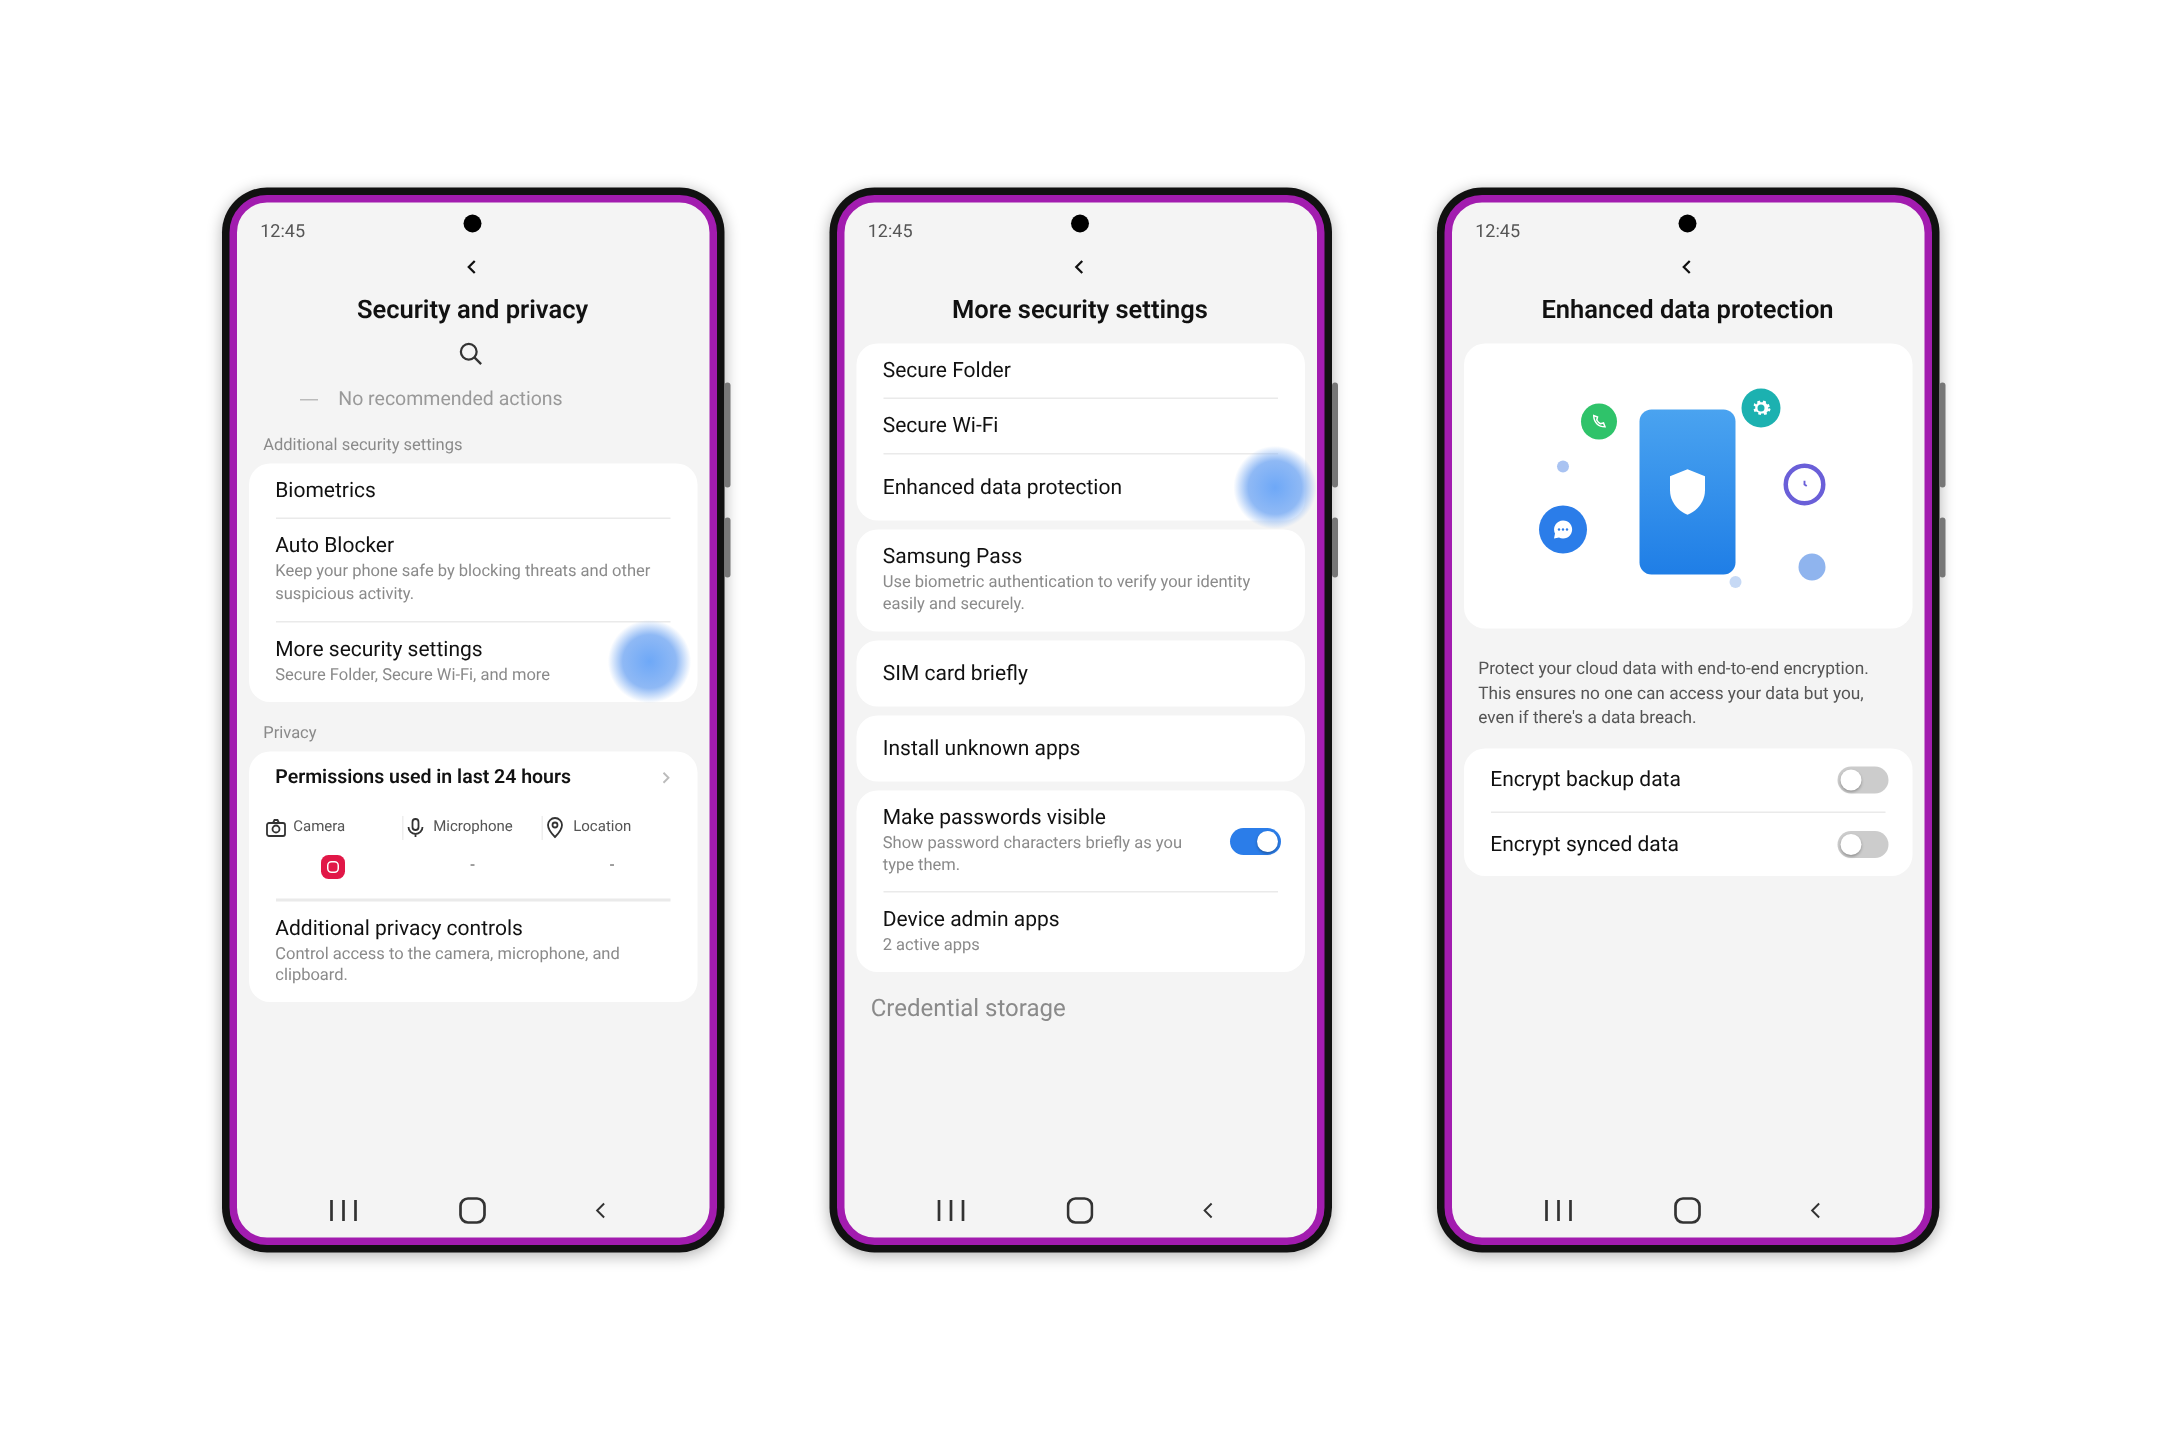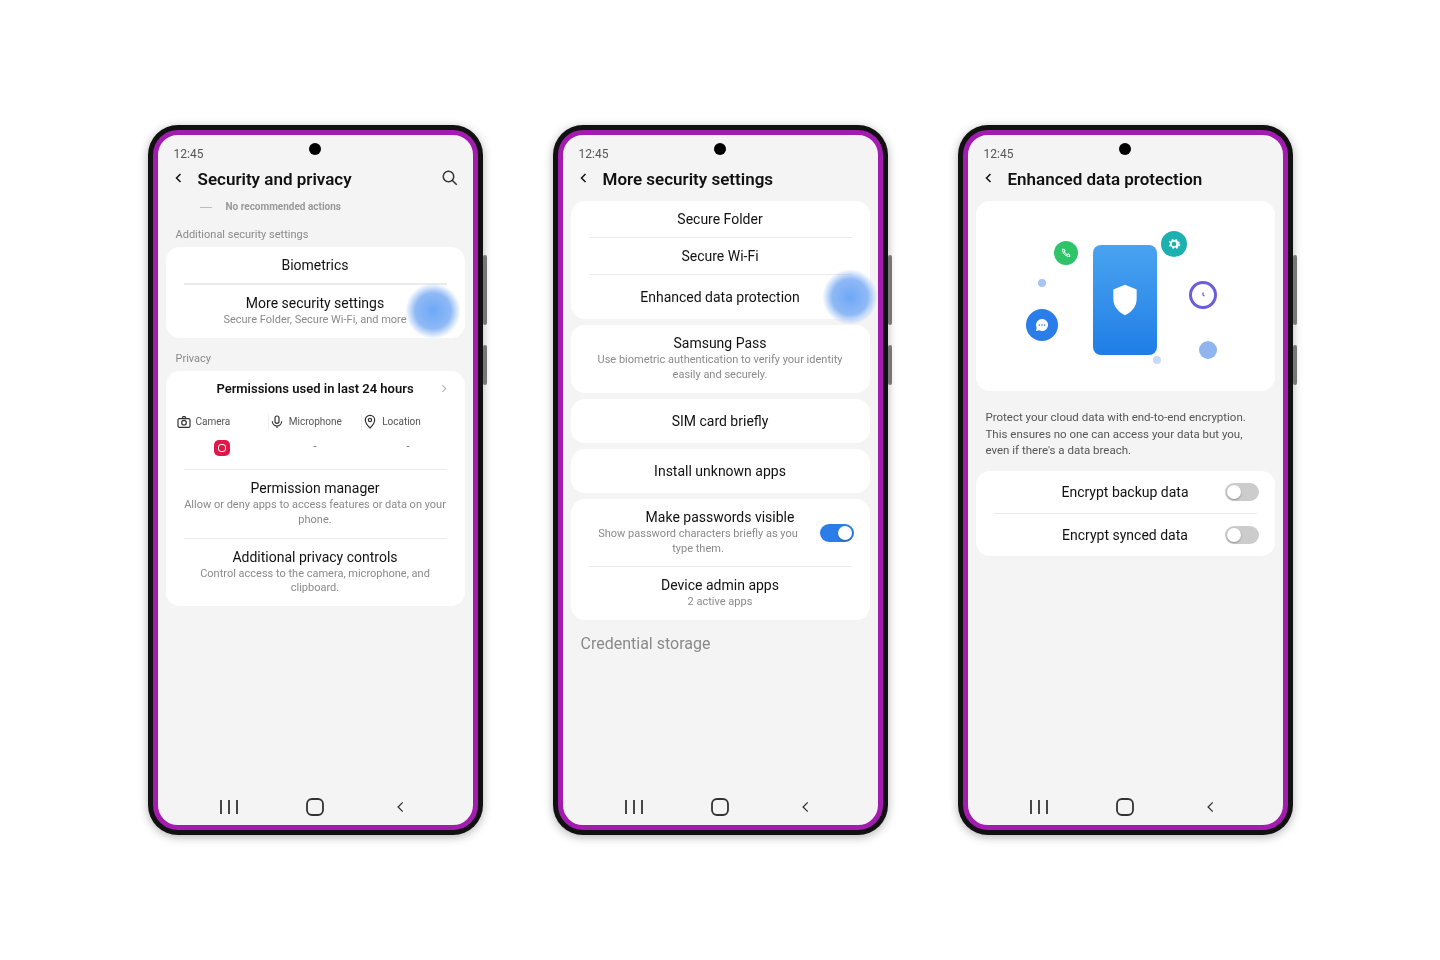--- a/index.html
+++ b/index.html
@@ -34,32 +34,31 @@
   }
   .camera{
     position:absolute; top:8px; left:50%; transform:translateX(-50%);
     width:12px; height:12px; background:#000; border-radius:50%;
     z-index:20;
   }
   .statusbar{
     height:28px; display:flex; align-items:flex-end; padding:0 16px 2px 16px; font-size:12px; color:#555;
   }
   .header{
-    display:flex; gap:10px; padding:6px 12px 10px 12px;
+    display:flex; align-items:center; gap:10px; padding:6px 12px 10px 12px;flex-direction:column;
   }
   .back-icon{ width:18px; height:18px; display:flex; align-items:center; justify-content:center;}
   .back-icon svg{ width:12px; height:12px; }
   .title{ font-size:17px; font-weight:600; flex:1; }
   .search-btn{ width:20px; height:20px; }
   .search-btn svg{ width:18px; height:18px; stroke:#333; }
   .content{ flex:1; overflow:hidden; }
   .row{
     padding:10px 18px;
     position:relative;
-    text-align:center;
   }
   .row .label{ font-size:14px; color:#111; }
   .row .sub{ font-size:11px; color:#8a8a8a; margin-top:2px; line-height:1.35;}
   .card{
     background:#fff; border-radius:14px; margin:2px 8px 6px;
   }
   .section-header{ font-size:11px; color:#8a8a8a; padding:8px 18px 4px; }
   .divider{ height:1px; background:#eaeaea; margin:0 18px; }
   .chevron-r{ position:absolute; right:16px; top:50%; transform:translateY(-50%); color:#bbb;}
   .chevron-r svg{ width:10px; height:10px; }
@@ -106,21 +105,21 @@
   .c-bluedot1{ width:8px;height:8px;background:#a9c3f2;left:62px;top:78px;}
   .c-msg{ width:32px;height:32px;background:#2b7de9;left:50px;top:108px; display:flex;align-items:center;justify-content:center;}
   .c-msg svg{width:16px;height:16px;fill:#fff;}
   .c-gear{ width:26px;height:26px;background:#1cb1b0;right:88px;top:30px;display:flex;align-items:center;justify-content:center;}
   .c-gear svg{width:14px;height:14px;fill:#fff;}
   .c-clock{ width:28px;height:28px;background:#fff;border:3px solid #6a5fd8;right:58px;top:80px;display:flex;align-items:center;justify-content:center;}
   .c-clock svg{width:12px;height:12px;stroke:#6a5fd8;fill:none;}
   .c-blue2{ width:18px;height:18px;background:#8fb4ee;right:58px;top:140px;}
   .c-blue3{ width:8px;height:8px;background:#c6d9f5;right:114px;top:155px;}
   .desc{ font-size:11.5px; color:#555; padding:8px 18px 10px; line-height:1.45;}
-  .recents{ font-size:10px; color:#999; padding:2px 0 8px 42px;font-weight:bold;}
+  .recents{ font-size:13px; color:#999; padding:2px 0 8px 42px;}
   .rec-dash{ display:inline-block; width:12px; height:1px; background:#bbb; vertical-align:middle; margin-right:14px;}
 </style>
 </head>
 <body>
 
 <div class="phone">
   <div class="phone-side-btn b1"></div>
     <div class="phone-side-btn b2"></div>
   <div class="phone-inner">
     <div class="camera"></div>
@@ -142,20 +141,24 @@
       </div>
     </div>
     <div class="content">
       <div class="recents"><span class="rec-dash"></span><span>No recommended actions</span></div>
       <div class="section-header">Additional security settings</div>
       <div class="card">
         <div class="row">
           <div class="label">Biometrics</div>
         </div>
         <div class="divider"></div>
+        <div class="row">
+          <div class="label">Auto Blocker</div>
+          <div class="sub">Keep your phone safe by blocking threats and other suspicious activity.</div>
+        </div>
         <div class="divider"></div>
         <div class="row">
           <div class="label">More security settings</div>
           <div class="sub">Secure Folder, Secure Wi-Fi, and more</div>
           <div class="touch-pulse pulse1"></div>
         </div>
       </div>
       <div class="section-header">Privacy</div>
       <div class="card">
         <div class="row">
@@ -187,24 +190,20 @@
               </svg>
             <div class="pl">Location</div>
           </div>
         </div>
         <div class="perm-grid2">
           <div class="perm-col2"><span class="app-badge"></span></div>
           <div class="perm-col2">-</div>
           <div class="perm-col2">-</div>
         </div>
         <div class="divider"></div>
-        <div class="row">
-          <div class="label">Permission manager</div>
-          <div class="sub">Allow or deny apps to access features or data on your phone.</div>
-        </div>
         <div class="divider"></div>
         <div class="row">
           <div class="label">Additional privacy controls</div>
           <div class="sub">Control access to the camera, microphone, and clipboard.</div>
         </div>
       </div>
     </div>
     <div class="navbar">
       <div class="nav-btn">
           <svg width="20" height="14" viewBox="0 0 20 14">

